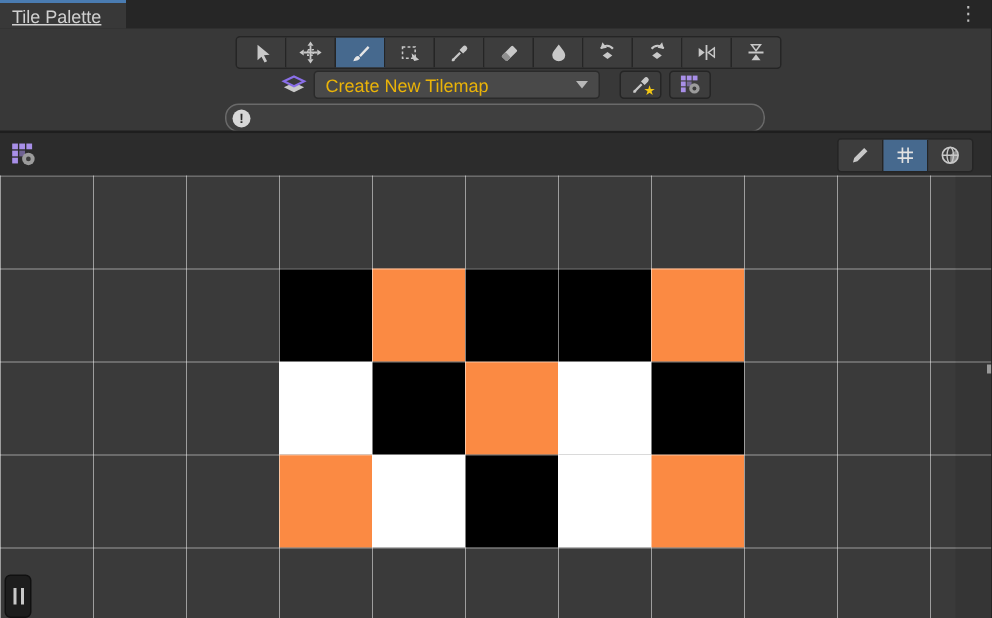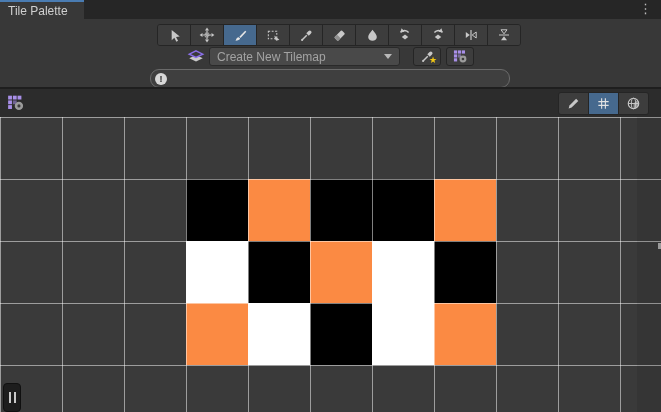--- a/index.html
+++ b/index.html
@@ -6,41 +6,41 @@
   .window {
     position:relative; width:661px; height:412px; overflow:hidden;
     background:#383838; color:#c8c8c8;
     font-family:"Liberation Sans", sans-serif; font-size:12px;
     outline:1px solid #1a1a1a;
   }
   
   .tabbar { position:absolute; left:0; top:0; width:661px; height:19px; background:#262626; }
   .tab {
     position:absolute; left:0; top:0; width:84px; height:19px; box-sizing:border-box;
-    background:#383838; border-top:2px solid #4a7cb2; padding:2px 0 0 8px; color:#d0d0d0;
+    background:#383838; border-top:2px solid #4a7cb2; padding:2px 0 0 8px; color:#d0d0d0;text-decoration:underline;
   }
   .kebab { position:absolute; right:9px; top:1px; color:#bdbdbd; font-size:13px; cursor:default; }
   
   .tools {
     position:absolute; left:157px; top:24px; display:flex;
     border:1px solid #252525; border-radius:3px; overflow:hidden; background:#3d3d3d;
   }
   .tool {
     width:32px; height:20px; display:flex; align-items:center; justify-content:center;
     background:#3d3d3d; border-right:1px solid #252525; cursor:default;
   }
   .tool:last-child { border-right:none; }
   .tool.selected { background:#46698e; }
   .tool svg { display:block; }
   
   .tilemap-icon { position:absolute; left:186px; top:48px; width:20px; height:18px; }
   .dropdown {
     position:absolute; box-sizing:border-box; height:19px;
     background:#494949; border:1px solid #2a2a2a; border-radius:3px;
-    display:flex; align-items:center; padding:0 7px; color:#a3a3a3; cursor:default;
+    display:flex; align-items:center; padding:0 7px; color:#eab308; cursor:default;
   }
   .dd-tilemap { left:209px; top:47px; width:191px; }
   .dd-palette { left:29px;  top:95px; width:156px; }
   .caret {
     margin-left:auto; width:0; height:0;
     border-left:4px solid transparent; border-right:4px solid transparent;
     border-top:5px solid #b8b8b8;
   }
   .mini-btn {
     position:absolute; top:47px; width:28px; height:19px; box-sizing:border-box;

